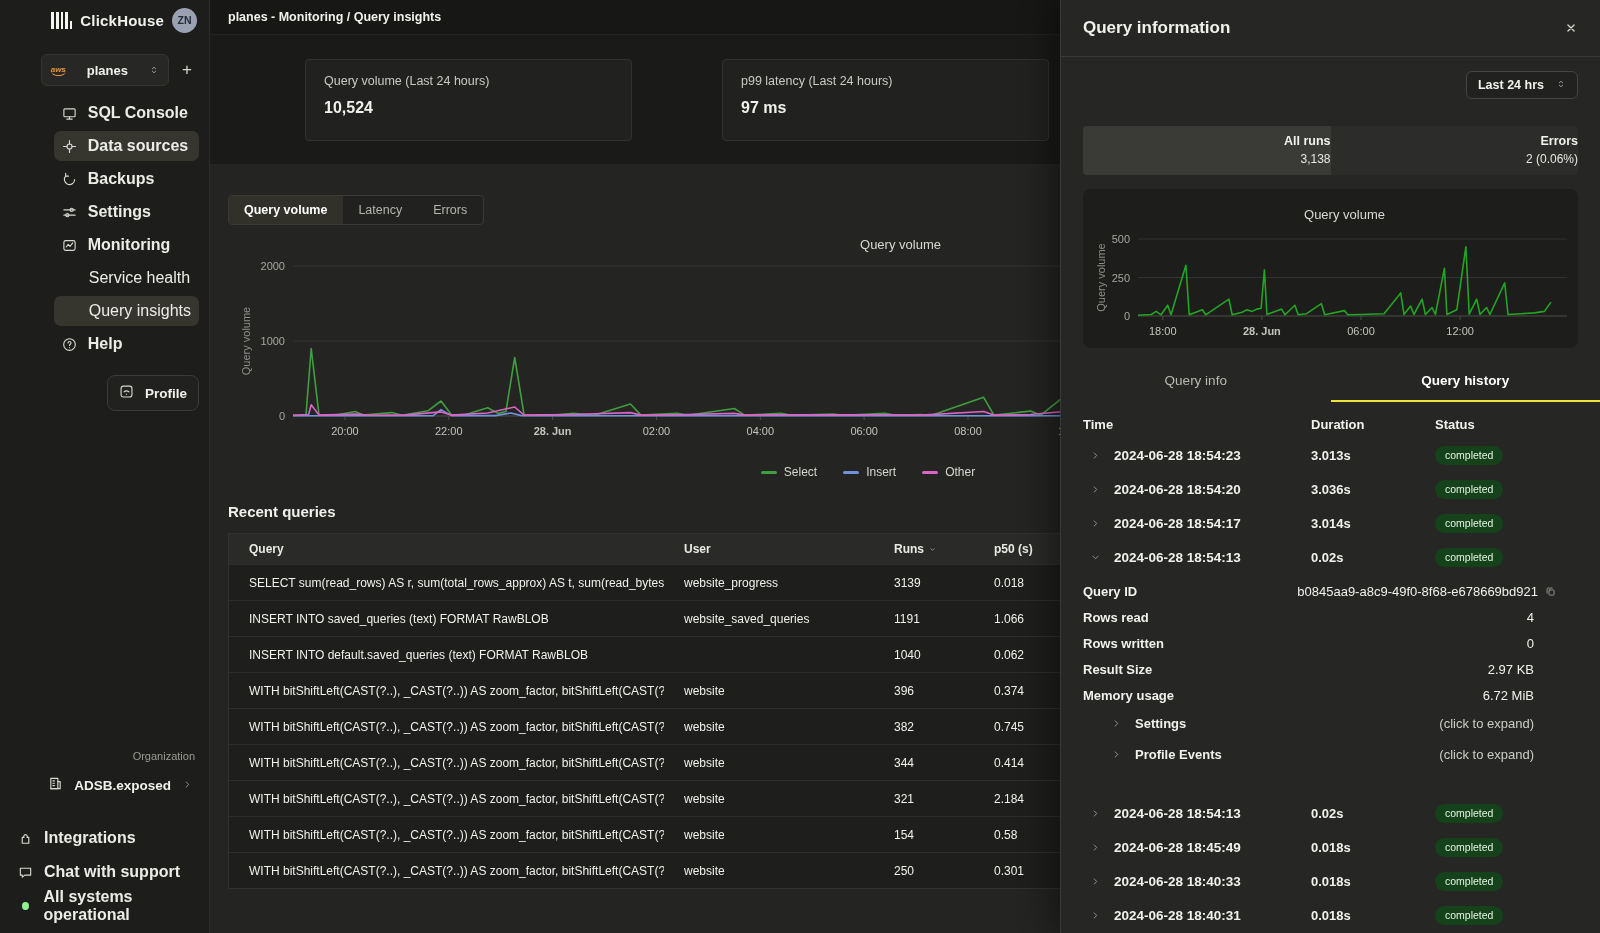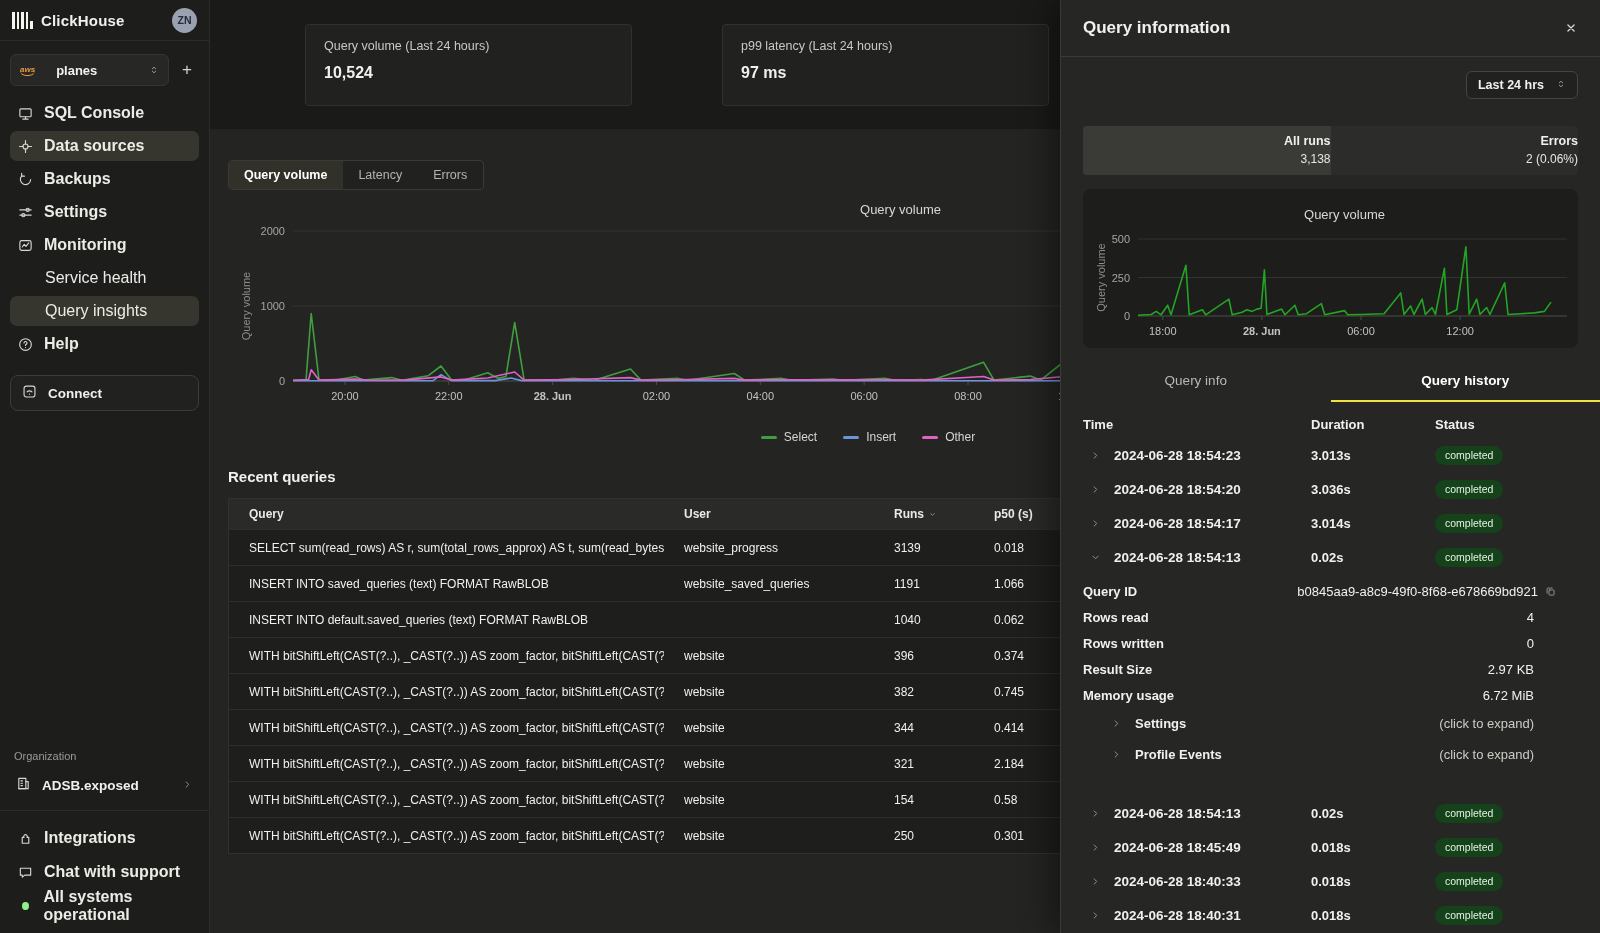--- a/index.html
+++ b/index.html
@@ -9,21 +9,21 @@
     background:#161614; color:#f0f0ec;
     font-family:"Liberation Sans", sans-serif;
     font-size:13px;
   }
   .app { display:flex; width:1600px; height:933px; position:relative; }
 
   
   .sidebar {
     width:210px; min-width:210px; height:100%;
     background:#1d1d1b; border-right:1px solid #2c2c2a;
-    display:flex; flex-direction:column; padding:0 10px 12px;
+    display:flex; flex-direction:column; padding:0 10px 12px;align-items:flex-end;
   }
   .sidebar-header { display:flex; align-items:center; gap:8px; height:40px; padding:0 2px; }
   .logo { display:flex; align-items:flex-end; gap:2px; height:17px; }
   .logo i { display:block; width:2.6px; height:17px; background:#f5f5f0; }
   .logo b { display:block; width:2.6px; height:8px; background:#f5f5f0; }
   .brand { font-weight:bold; font-size:15px; letter-spacing:.2px; }
   .avatar {
     margin-left:auto; width:25px; height:25px; border-radius:50%;
     background:#9aa2b2; color:#232b38; font-size:10.5px; font-weight:bold;
     display:flex; align-items:center; justify-content:center;
@@ -235,21 +235,21 @@
         </div>
       </nav>
     <div class="connect-btn">
       <span><span class="icon-wrap">
             <svg class="icn " viewBox="0 0 16 16">
               <rect x="2.2" y="2.2" width="11.6" height="11.6" rx="2.4"></rect>
               <path d="M5.4 8.4a3.6 3.6 0 0 1 5.2 0"></path>
               <path d="M8 10.7v.1"></path>
             </svg>
           </span></span>
-      <span>Connect</span>
+      <span>Profile</span>
     </div>
     <div class="spacer"></div>
     <div class="org-label">Organization</div>
     <div class="org-row">
       <span><span class="icon-wrap">
             <svg class="icn " viewBox="0 0 16 16">
               <rect x="3" y="2.5" width="7.5" height="11"></rect>
               <path d="M10.5 6H13v7.5H3"></path>
               <path d="M5.3 5.2h1.6M5.3 7.7h1.6M5.3 10.2h1.6"></path>
             </svg>
@@ -280,20 +280,23 @@
           <span>Chat with support</span>
         </div>
         <div class="nav-item">
           <span class="dot" style="background: rgb(142, 240, 142);"></span>
           <span>All systems operational</span>
         </div>
       </div>
   </aside>
 
   <main class="main">
+    <div class="main-header">
+      <span>planes - Monitoring / Query insights</span>
+    </div>
     <div class="stats-band">
       <div class="stat-card">
         <div class="stat-label">Query volume (Last 24 hours)</div>
         <div class="stat-value">10,524</div>
       </div>
       <div class="stat-card">
         <div class="stat-label">p99 latency (Last 24 hours)</div>
         <div class="stat-value">97 ms</div>
       </div>
     </div>

